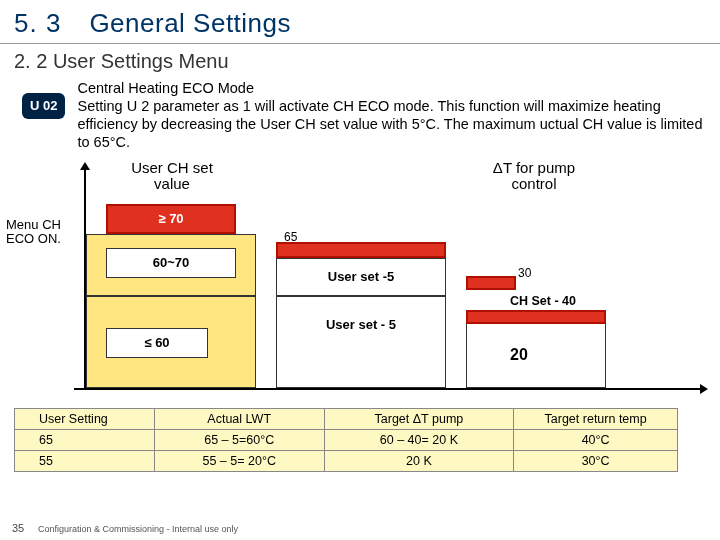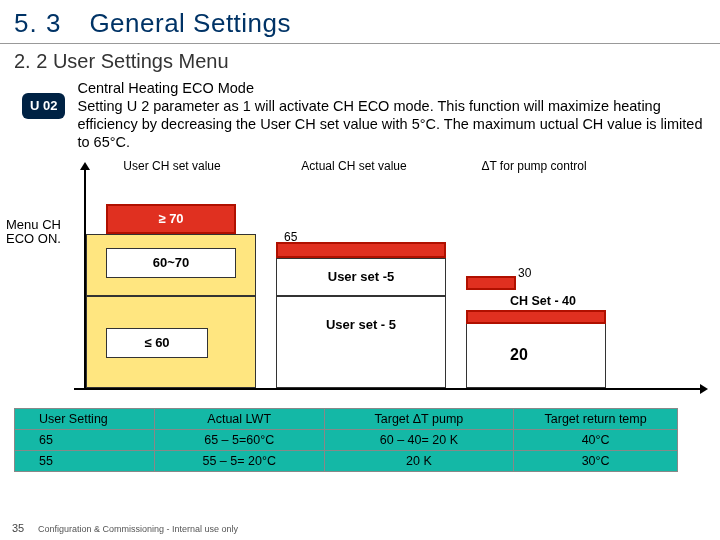--- a/index.html
+++ b/index.html
@@ -11,35 +11,35 @@
   .subhead { font-size: 20px; font-weight: 300; color: #333; padding: 2px 14px 6px 14px; }
   .desc-row { display: flex; padding: 0 14px 0 22px; gap: 12px; }
   .badge { background: #024; color: #fff; font-weight: 700; font-size: 13px; border-radius: 6px; padding: 6px 8px 6px 8px; margin-top: 14px; height: 26px; line-height: 14px; flex: 0 0 auto; }
   .desc { font-size: 14.5px; line-height: 1.25; font-family: Arial, sans-serif; }
   .desc .h { font-weight: 400; }
   .diagram { position: relative; margin: 6px 14px 0 14px; height: 250px; }
   .axis-v { position: absolute; left: 70px; top: 10px; bottom: 18px; width: 2px; background: #000; }
   .axis-v::before { content: ""; position: absolute; top: -6px; left: -4px; border-left: 5px solid transparent; border-right: 5px solid transparent; border-bottom: 8px solid #000; }
   .axis-h { position: absolute; left: 60px; right: 4px; bottom: 18px; height: 2px; background: #000; }
   .axis-h::after { content: ""; position: absolute; right: -6px; top: -4px; border-top: 5px solid transparent; border-bottom: 5px solid transparent; border-left: 8px solid #000; }
-  .colhead { position: absolute; top: 2px; font-size: 12px; text-align: center; line-height: 1.1; }
+  .colhead { position: absolute; top: 2px; font-size: 15px; text-align: center; line-height: 1.1; }
   .colhead.c1 { left: 98px; width: 120px; }
   .colhead.c2 { left: 280px; width: 120px; }
   .colhead.c3 { left: 460px; width: 120px; }
   .sidelabel { position: absolute; left: -8px; top: 60px; width: 70px; font-size: 13px; line-height: 1.15; }
   .box { position: absolute; border: 1px solid #333; display: flex; align-items: center; justify-content: center; font-size: 13px; font-weight: 600; }
   .yellow { background: #ffe680; }
   .red { background: #e03020; color: #fff; border: 2px solid #b01000; }
   .halft { background-image: radial-gradient(#bbb 0.5px, transparent 0.5px); background-size: 4px 4px; background-color: #fff; }
   .lbl65 { position: absolute; left: 270px; top: 72px; font-size: 12px; }
   .lbl30 { position: absolute; left: 504px; top: 108px; font-size: 12px; }
   .chsetlabel { position: absolute; left: 496px; top: 136px; font-size: 12.5px; font-weight: 600; }
   .twenty { position: absolute; left: 496px; top: 188px; font-size: 16px; font-weight: 600; }
   .table { margin: 0 14px 0 14px; border-collapse: collapse; font-size: 12.5px; width: 664px; }
-  .table td { border: 1px solid #888; padding: 3px 6px; text-align: center; background: #14b8a6; }
+  .table td { border: 1px solid #888; padding: 3px 6px; text-align: center; background: #fef9c3; }
   .table td:first-child { text-align: left; padding-left: 24px; width: 140px; }
   .table td:nth-child(2){ width: 170px;}
   .table td:nth-child(3){ width: 190px;}
   .table td:nth-child(4){ width: 164px;}
   .footer { position: absolute; left: 0; bottom: 6px; width: 100%; font-size: 9px; color: #555; }
   .pagenum { position: absolute; left: 12px; bottom: 0; font-size: 11px; color: #444; }
   .footnote { position: absolute; left: 38px; bottom: 0; }
 </style>
 </head>
 <body>
@@ -62,21 +62,20 @@
     <span>This function will</span>
     <span class="h">maximize heating efficiency</span>
     <span>by decreasing the User CH set value with 5°C. The maximum uctual CH value is limited to 65°C.</span>
   </div>
 </div>
 
 <div class="diagram">
   <div class="axis-v"></div>
   <div class="axis-h"></div>
   <div class="colhead c1">User CH set value</div>
-  <div class="colhead c2">Actual CH set value</div>
   <div class="colhead c3">ΔT for pump control</div>
   <div class="sidelabel">Menu CH ECO ON.</div>
 
   <div class="box red" style="left:92px; top:46px; width:130px; height:30px;">≥ 70</div>
   <div class="box yellow" style="left:72px; top:76px; width:170px; height:62px;"></div>
   <div class="box" style="left:92px; top:90px; width:130px; height:30px; background:#fff;">60~70</div>
   <div class="box yellow" style="left:72px; top:138px; width:170px; height:92px;"></div>
   <div class="box" style="left:92px; top:170px; width:102px; height:30px; background:#fff;">≤ 60</div>
 
   <div class="lbl65">65</div>

